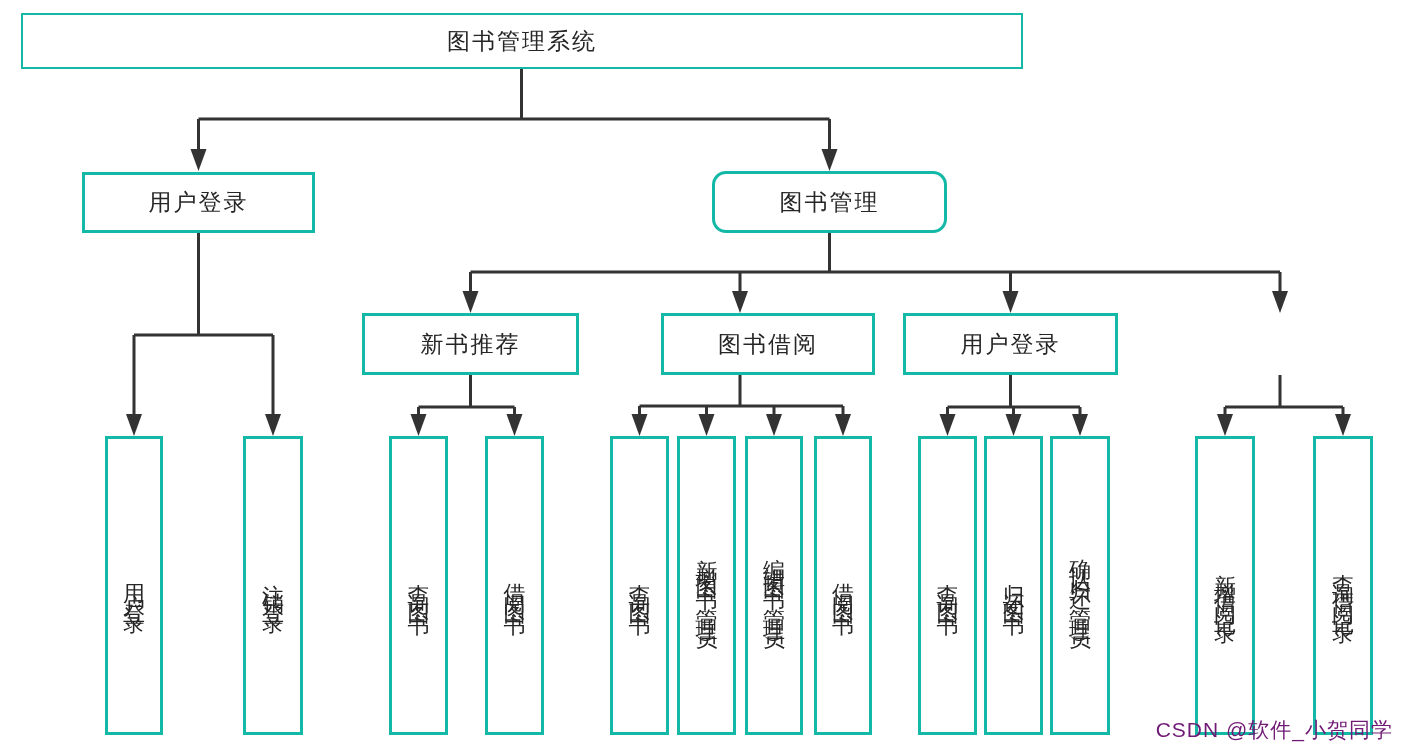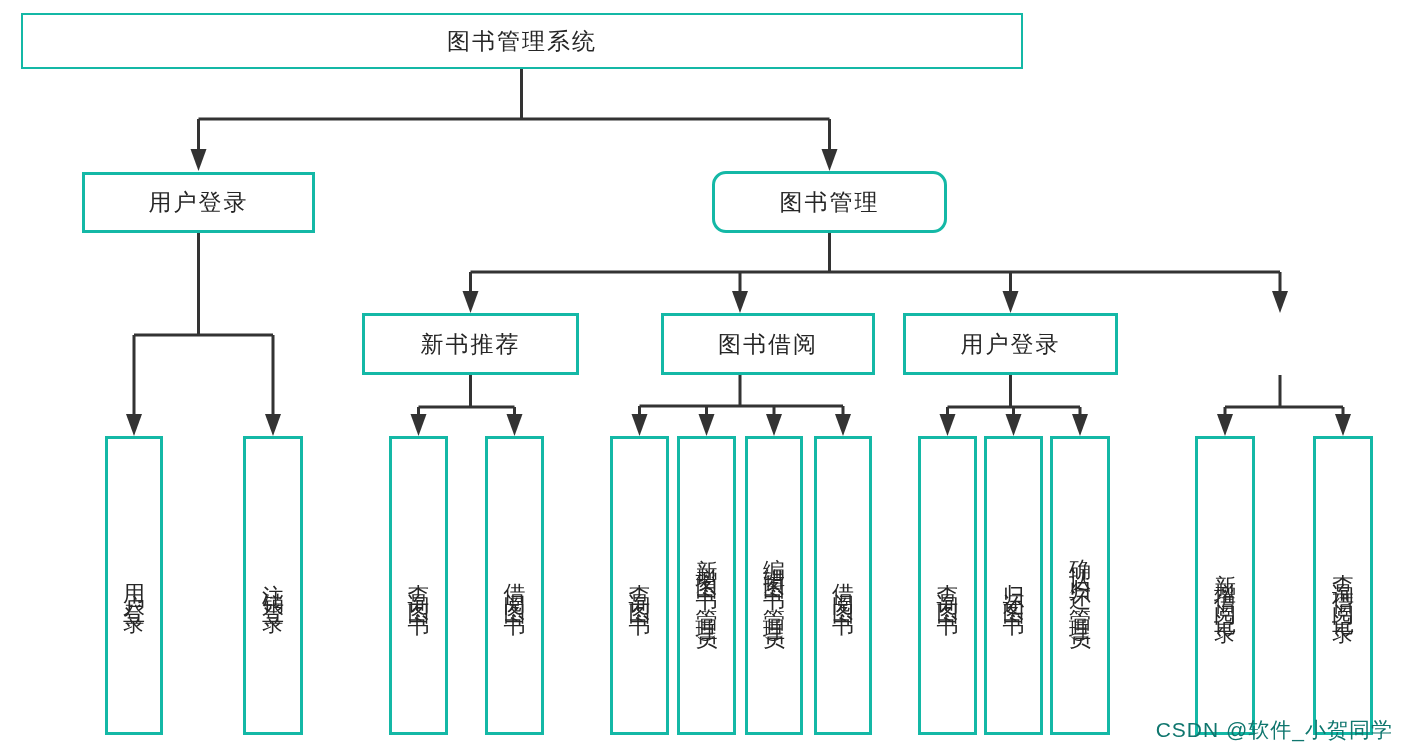--- a/index.html
+++ b/index.html
@@ -15,21 +15,21 @@
   .node--root{border-width:2px;}
   .hlabel{
     font-size:23px;letter-spacing:2px;color:#262626;white-space:nowrap;line-height:1;
   }
   .vlabel{
     writing-mode:vertical-rl;text-orientation:mixed;
     font-size:22px;letter-spacing:10px;line-height:1;color:#262626;white-space:nowrap;
   }
   .watermark{
     position:absolute;top:716px;right:12px;z-index:3;
-    color:#0f766e;font-size:21px;letter-spacing:1px;white-space:nowrap;
+    color:#701a75;font-size:21px;letter-spacing:1px;white-space:nowrap;
   }
 </style>
 </head>
 <body>
 
 <div class="canvas">
 
   <svg class="wires" width="1405" height="747" viewBox="0 0 1405 747">
     <g stroke="#333333" stroke-width="3" fill="none">
 

